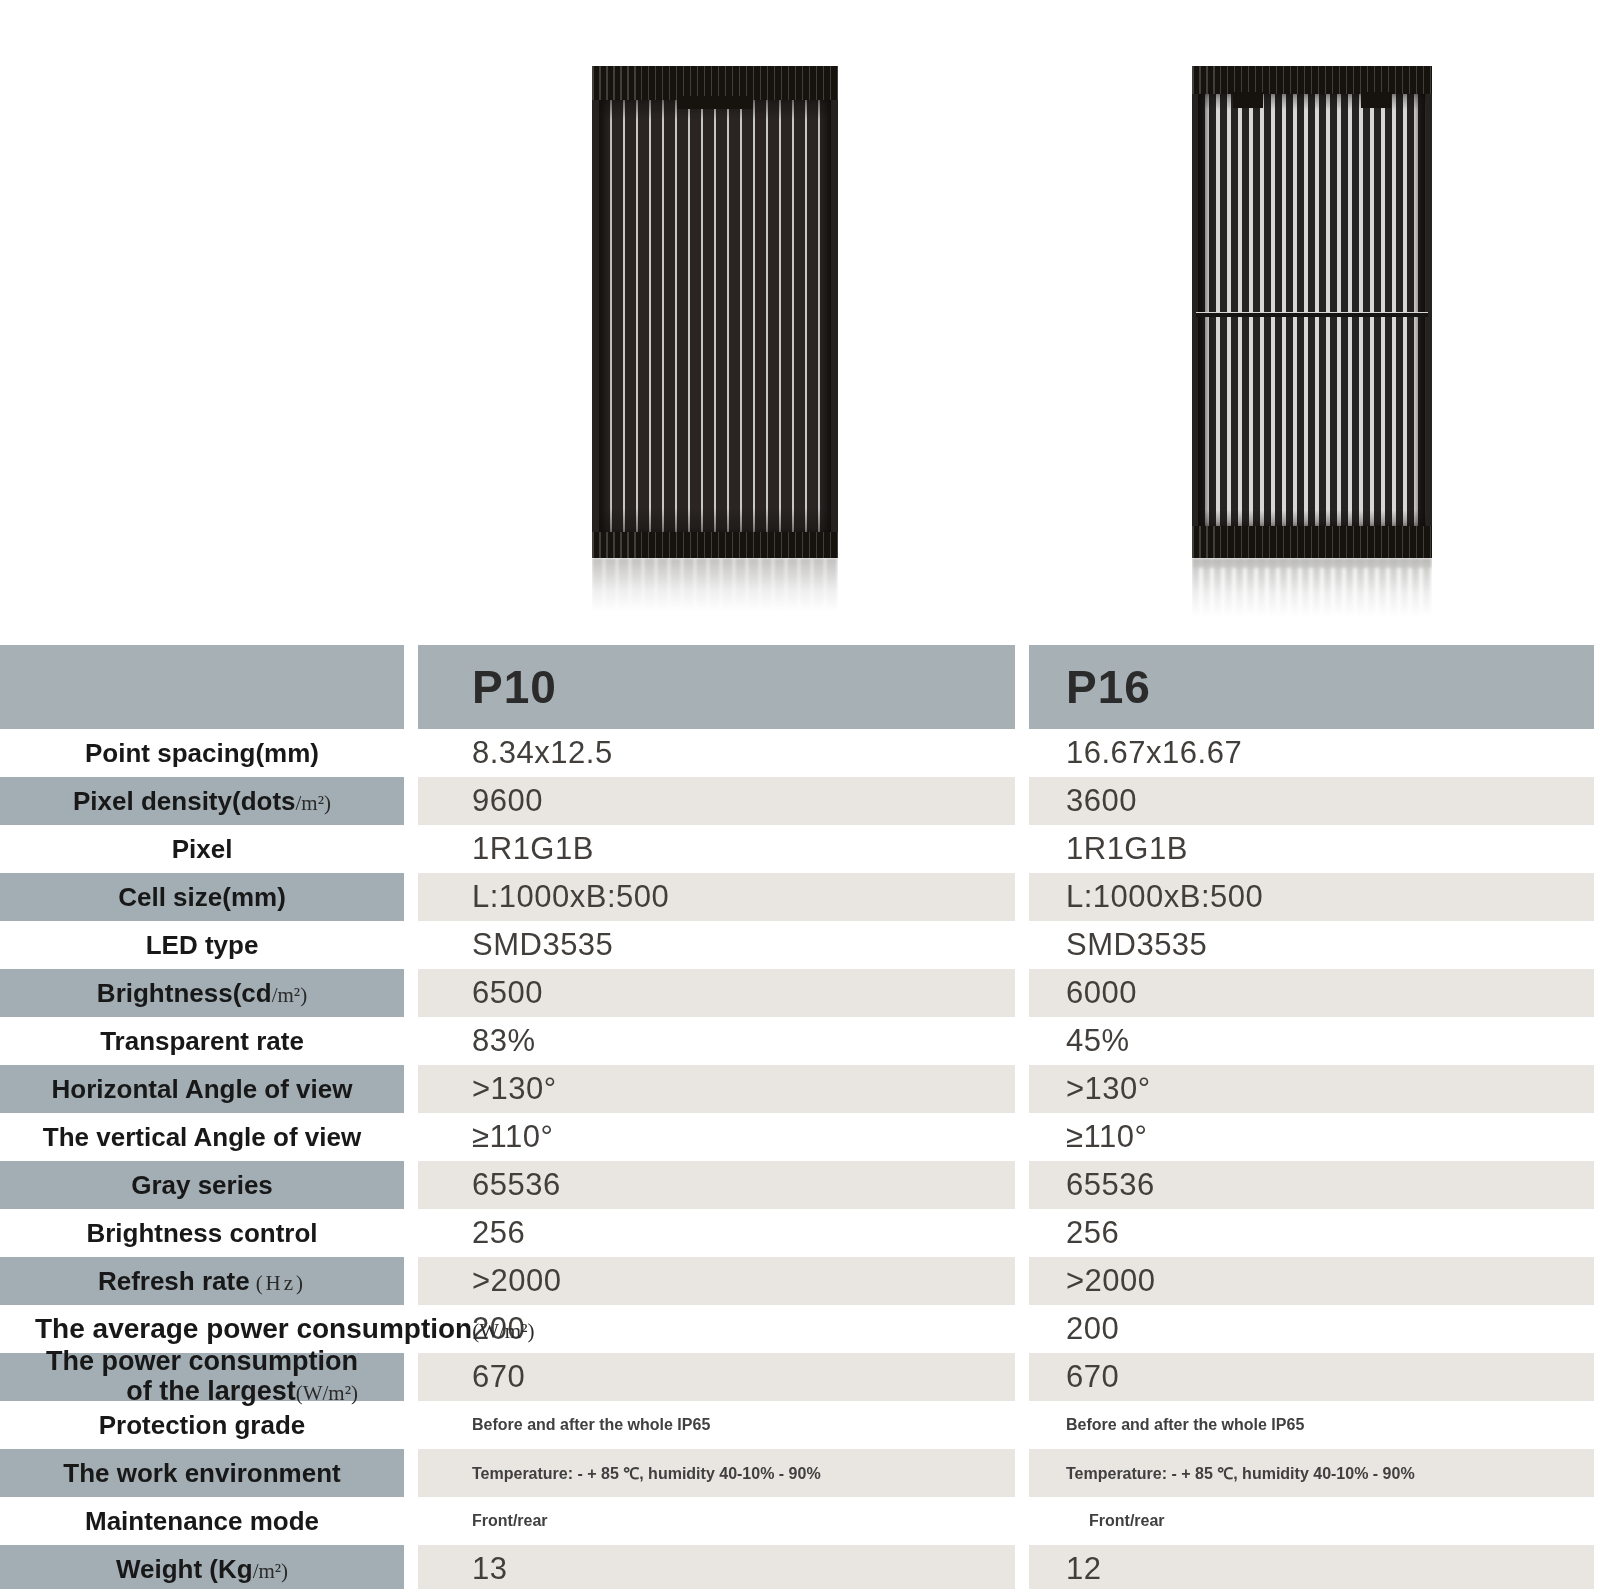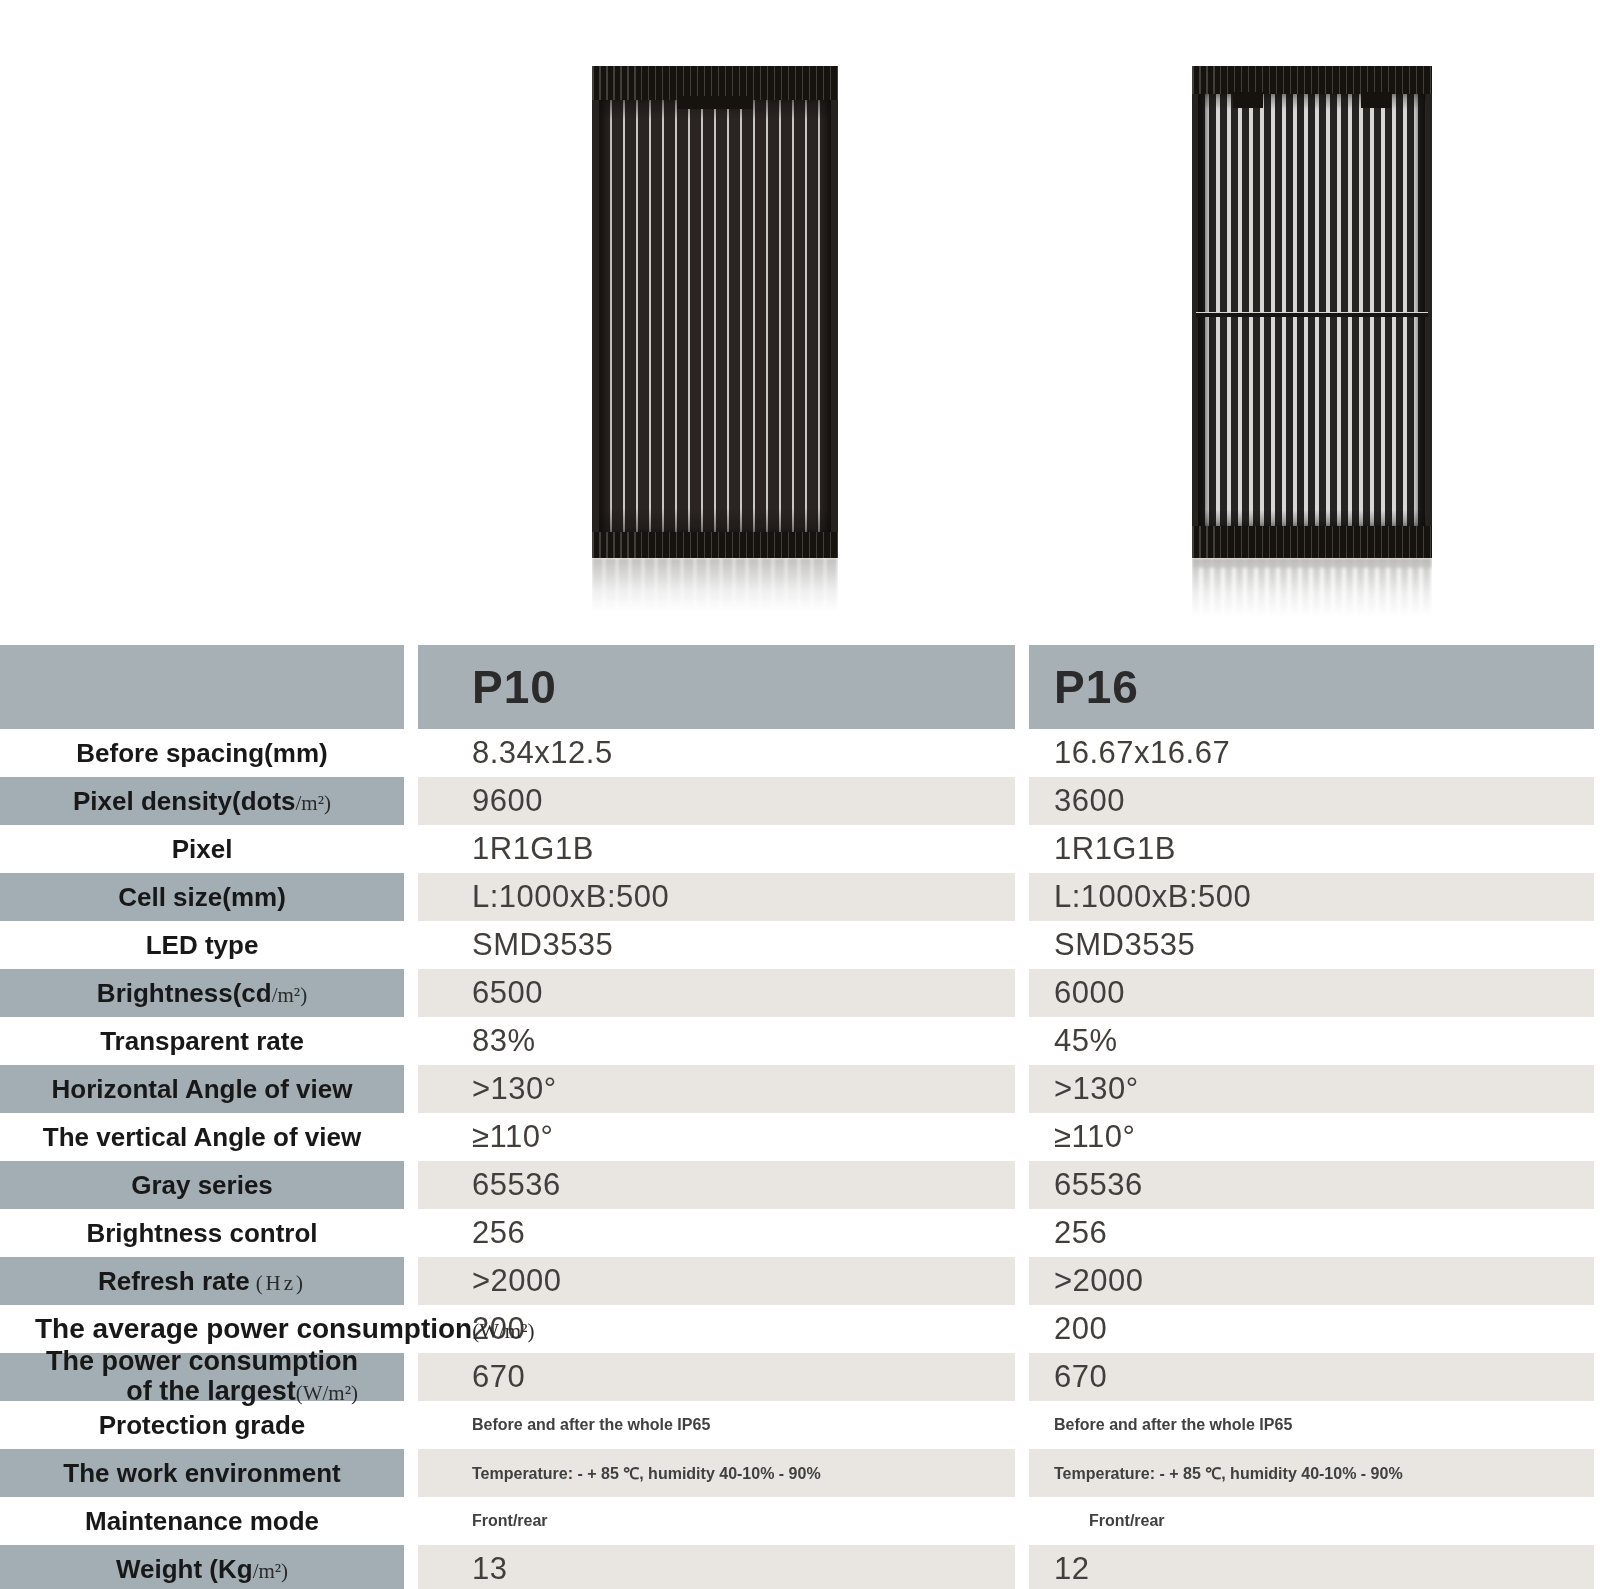--- a/index.html
+++ b/index.html
@@ -54,21 +54,21 @@
     position:absolute;left:0;top:645px;width:1594px;
     display:grid;
     grid-template-columns:404px 597px 565px;
     grid-auto-rows:48px;
     grid-template-rows:84px;
     column-gap:14px;
   }
   .cell{display:flex;align-items:center;overflow:visible;}
   .c-label{justify-content:center;text-align:center;}
   .c-val{padding-left:54px;}
-  .c-p16{padding-left:25px;}
+  .c-p16{padding-left:37px;}
   .cell.h{background:var(--hdr);}
   .cell.h span{font-size:46px;font-weight:600;color:#2b2b2b;letter-spacing:1px;}
   .shaded.c-label{background:var(--lbl);}
   .shaded.c-val{background:var(--val);}
   .lbl{font-weight:bold;font-size:26px;color:#181818;line-height:1.1;white-space:pre-line;}
   .unit{font-family:Liberation Serif, serif;font-weight:normal;font-size:21px;color:#2a2a2a;}
   .unit.spaced{letter-spacing:3px;margin-left:6px;}
   .val{font-size:31px;color:#413e3b;letter-spacing:.5px;}
   .vbold .val{font-size:16px;font-weight:bold;color:#404040;letter-spacing:0;}
   .widelbl{justify-content:flex-start;padding-left:8px;z-index:5;margin-left:27px;}
@@ -103,21 +103,21 @@
 
 <div class="spec-table">
   <div class="cell h c-label"></div>
   <div class="cell h c-val">
     <span>P10</span>
   </div>
   <div class="cell h c-val c-p16">
     <span>P16</span>
   </div>
 <div class="cell c-label">
-      <span class="lbl">Before spacing(mm)</span>
+      <span class="lbl">Point spacing(mm)</span>
     </div>
     <div class="cell c-val">
       <span class="val">8.34x12.5</span>
     </div>
     <div class="cell c-val c-p16">
       <span class="val">16.67x16.67</span>
     </div>
     <div class="cell c-label shaded">
       <span class="lbl">Pixel density(dots<span class="unit">/m²)</span></span>
     </div>

